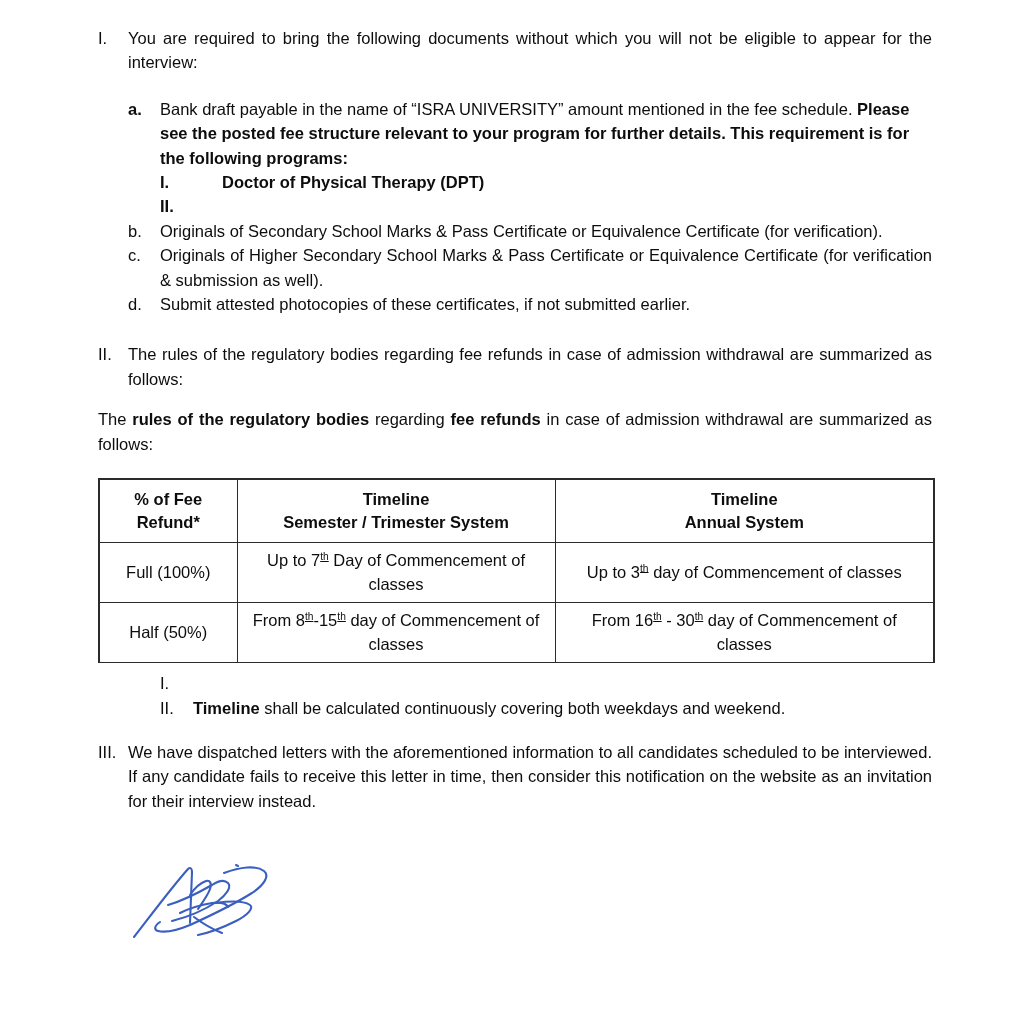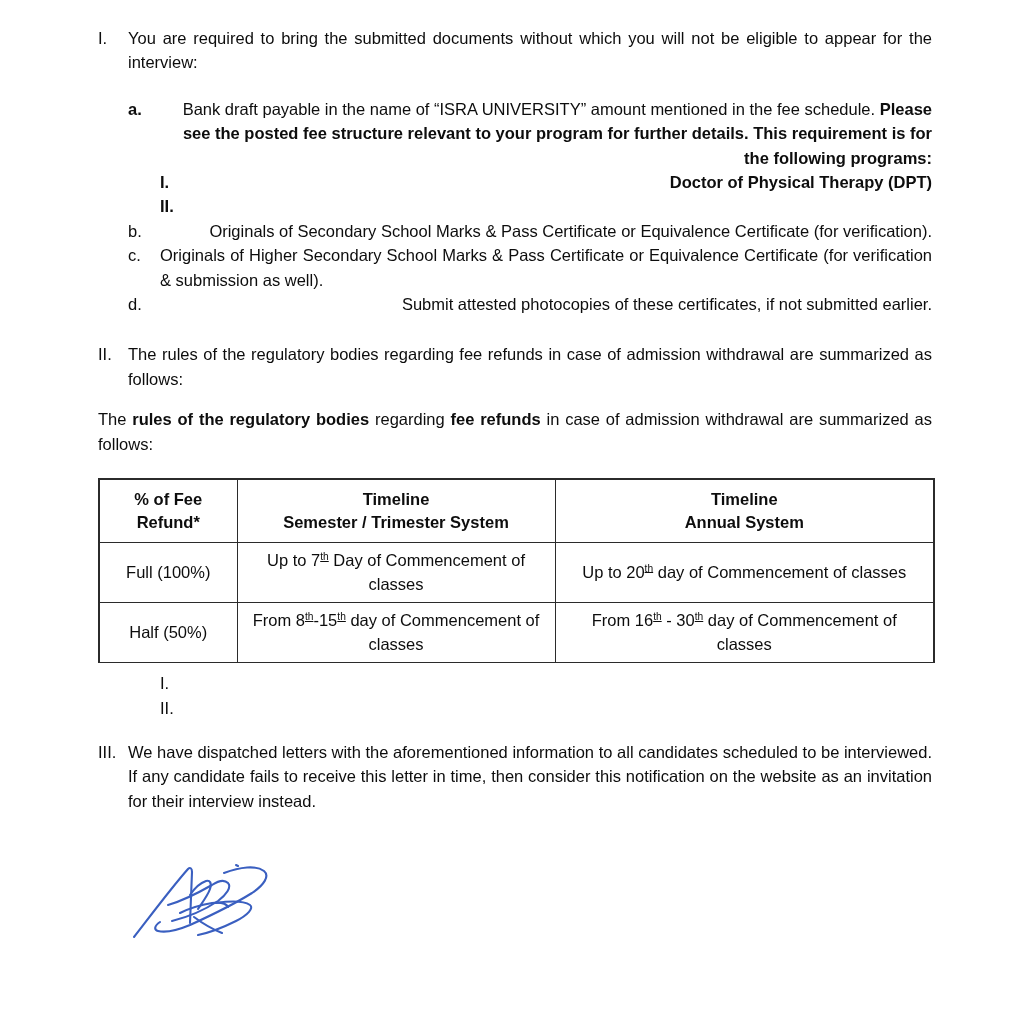--- a/index.html
+++ b/index.html
@@ -31,21 +31,21 @@
   }
   .marker {
     flex: 0 0 auto;
     text-align: left;
   }
   .body-text {
     flex: 1 1 auto;
     text-align: justify;
     text-justify: inter-word;
   }
-  .body-text.noj { text-align: right; }
+  .body-text.noj { text-align: left; }
 
   
   .lvl1 { margin-bottom: 2px; }
   .lvl1 > .marker { width: 30px; }
 
   
   .lvl2 { padding-left: 30px; }
   .lvl2 > .marker { width: 32px; }
 
   
@@ -115,21 +115,21 @@
     margin-left: 30px;
   }
 </style>
 </head>
 <body>
 
 <div class="page">
 
   <div class="row lvl1">
     <span class="marker">I.</span>
-    <span class="body-text">You are required to bring the submitted documents without which you will not be eligible to appear for the interview:</span>
+    <span class="body-text">You are required to bring the following documents without which you will not be eligible to appear for the interview:</span>
   </div>
 
   <div class="gap-md"></div>
 
   <div class="row lvl2">
     <span class="marker b">a.</span>
     <span class="body-text noj"><span>Bank draft payable in the name of “ISRA UNIVERSITY” amount mentioned in the fee schedule. </span><b>Please see the posted fee structure relevant to your program for further details. This requirement is for the following programs:</b></span>
   </div>
 
   <div class="row lvl3">
@@ -186,37 +186,38 @@
           <div>Timeline</div>
           <div>Annual System</div>
         </td>
       </tr>
     </thead>
     <tbody>
 
       <tr>
         <td class="dcell outer-left">Full (100%)</td>
         <td class="dcell"><span>Up to 7</span><sup>th</sup><span> Day of Commencement  of classes</span></td>
-        <td class="dcell outer-right"><span>Up to 20</span><sup>th</sup><span> day of Commencement of classes</span></td>
+        <td class="dcell outer-right"><span>Up to 3</span><sup>th</sup><span> day of Commencement of classes</span></td>
       </tr>
 
       <tr>
         <td class="dcell outer-left">Half (50%)</td>
         <td class="dcell"><span>From 8</span><sup>th</sup><span>-15</span><sup>th</sup><span> day of Commencement of classes</span></td>
         <td class="dcell outer-right"><span>From 16</span><sup>th</sup><span> - 30</span><sup>th</sup><span> day of Commencement of classes</span></td>
       </tr>
 
     </tbody>
   </table>
 
   <div class="row lvlnote" style="margin-top:8px;">
     <span class="marker">I.</span>
   </div>
   <div class="row lvlnote">
     <span class="marker">II.</span>
+    <span class="body-text noj"><b>Timeline</b><span> shall be calculated continuously covering both weekdays and weekend.</span></span>
   </div>
 
   <div class="gap-md"></div>
 
   <div class="row lvl1">
     <span class="marker">III.</span>
     <span class="body-text">We have dispatched letters with the aforementioned information to all candidates scheduled to be interviewed. If any candidate fails to receive this letter in time, then consider this notification on the website as an invitation for their interview instead.</span>
   </div>
 
   <div class="gap-sm"></div>

